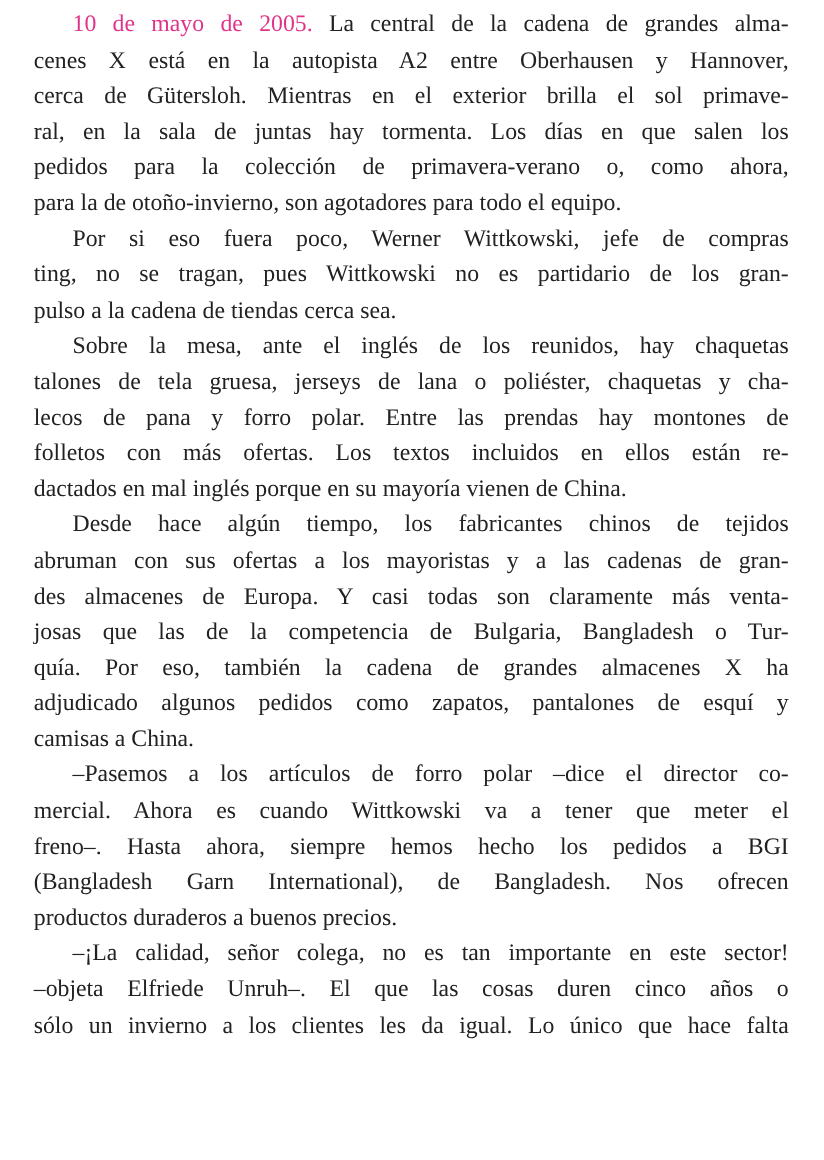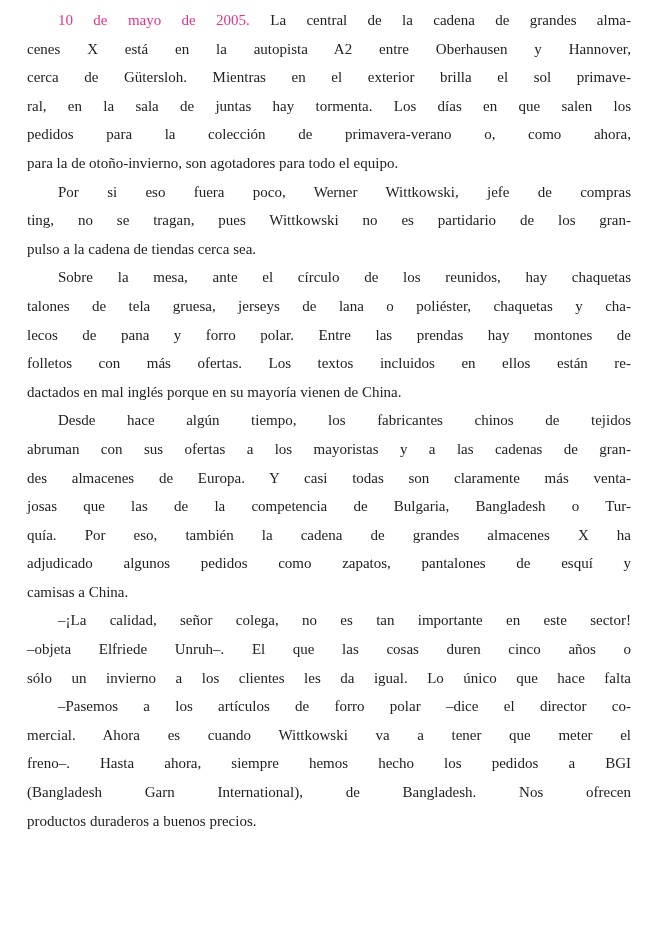--- a/index.html
+++ b/index.html
@@ -3,21 +3,21 @@
 <meta charset="utf-8">
 <style>
   html, body { margin: 0; padding: 0; background: #ffffff; }
   body { width: 659px; height: 928px; overflow: hidden; position: relative; }
   .page {
     position: absolute;
     left: 27px;
     top: 6px;
     width: 604px;
     font-family: "Liberation Serif", "DejaVu Serif", serif;
-    font-size: 15px;
+    font-size: 19px;
     line-height: 28.6px;
     color: #222222;
     text-align: justify;
     hyphens: manual;
   }
   .date { color: #e0338a; }
   .line { display: block; text-align: justify; text-align-last: justify; white-space: nowrap; }
   .line.last { text-align-last: left; font-family: Liberation Serif, serif; }
   .line.indent { padding-left: 31px; }
 </style>
@@ -35,44 +35,44 @@
     <span class="line last">para la de otoño-invierno, son agotadores para todo el equipo.</span>
   </div>
 
   <div class="para-block">
     <span class="line indent">Por si eso fuera poco, Werner Wittkowski, jefe de compras</span>
     <span class="line">ting, no se tragan, pues Wittkowski no es partidario de los gran-</span>
     <span class="line last">pulso a la cadena de tiendas cerca sea.</span>
   </div>
 
   <div class="para-block">
-    <span class="line indent">Sobre la mesa, ante el círculo de los reunidos, hay chaquetas</span>
+    <span class="line indent">Sobre la mesa, ante el inglés de los reunidos, hay chaquetas</span>
     <span class="line">talones de tela gruesa, jerseys de lana o poliéster, chaquetas y cha-</span>
     <span class="line">lecos de pana y forro polar. Entre las prendas hay montones de</span>
     <span class="line">folletos con más ofertas. Los textos incluidos en ellos están re-</span>
     <span class="line last">dactados en mal inglés porque en su mayoría vienen de China.</span>
   </div>
 
   <div class="para-block">
     <span class="line indent">Desde hace algún tiempo, los fabricantes chinos de tejidos</span>
     <span class="line">abruman con sus ofertas a los mayoristas y a las cadenas de gran-</span>
     <span class="line">des almacenes de Europa. Y casi todas son claramente más venta-</span>
     <span class="line">josas que las de la competencia de Bulgaria, Bangladesh o Tur-</span>
     <span class="line">quía. Por eso, también la cadena de grandes almacenes X ha</span>
     <span class="line">adjudicado algunos pedidos como zapatos, pantalones de esquí y</span>
     <span class="line last">camisas a China.</span>
   </div>
 
   <div class="para-block">
-    <span class="line indent">–¡La calidad, señor colega, no es tan importante en este sector!</span>
-    <span class="line">–objeta Elfriede Unruh–. El que las cosas duren cinco años o</span>
-    <span class="line">sólo un invierno a los clientes les da igual. Lo único que hace falta</span>
-  </div>
-
-  <div class="para-block">
     <span class="line indent">–Pasemos a los artículos de forro polar –dice el director co-</span>
     <span class="line">mercial. Ahora es cuando Wittkowski va a tener que meter el</span>
     <span class="line">freno–. Hasta ahora, siempre hemos hecho los pedidos a BGI</span>
     <span class="line">(Bangladesh Garn International), de Bangladesh. Nos ofrecen</span>
     <span class="line last">productos duraderos a buenos precios.</span>
   </div>
 
+  <div class="para-block">
+    <span class="line indent">–¡La calidad, señor colega, no es tan importante en este sector!</span>
+    <span class="line">–objeta Elfriede Unruh–. El que las cosas duren cinco años o</span>
+    <span class="line">sólo un invierno a los clientes les da igual. Lo único que hace falta</span>
+  </div>
+
 </div>
 
 </body></html>

